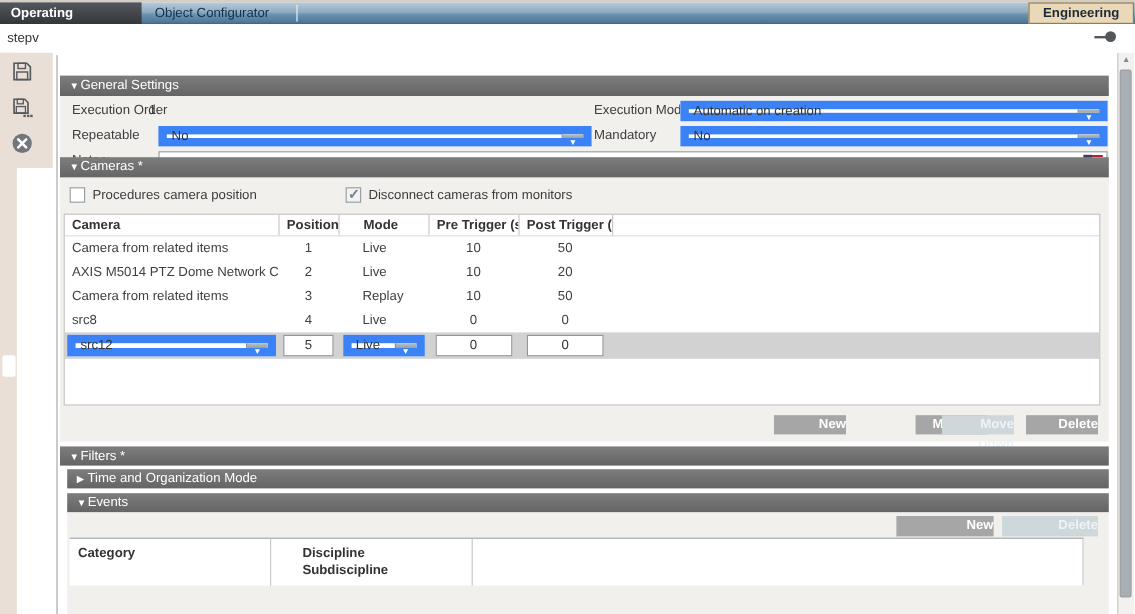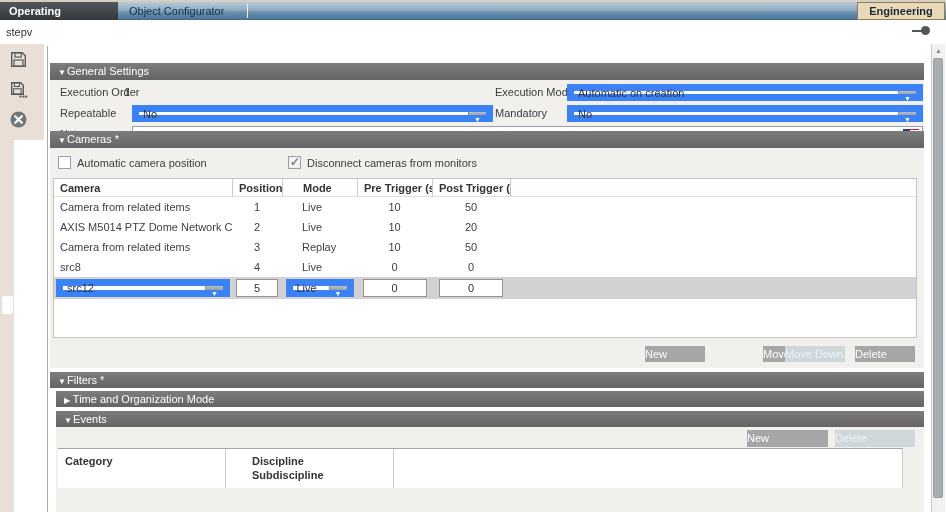--- a/index.html
+++ b/index.html
@@ -119,21 +119,21 @@
   .edit-row { height:22px; background:#d2d2d2; display:flex; align-items:center; }
   .edit-row .ecell { display:flex; align-items:center; justify-content:center; }
   .erow-combo { position:static; height:18px; }
   .num-input {
     height:18px; background:#fff; border:1px solid #8f969b; text-align:center;
     font-family:"Liberation Sans",sans-serif; font-size:11px; color:#333;
   }
 
   .btn {
     position:absolute; height:16px; background:#a6a6a6; color:#fff;
-    text-align:left; line-height:16px; cursor:pointer;
+    text-align:right; line-height:16px; cursor:pointer;font-weight:bold;
   }
   .btn.disabled { background:#ced7da; color:#eef3f6; cursor:default; }
 
   
   .filters-hdr { left:50px; top:372px; width:874px; height:16px; }
   .tom-hdr { left:56px; top:391px; width:868px; height:16px; }
   .events-hdr { left:56px; top:411px; width:868px; height:16px; }
   .events-body { left:56px; top:427px; width:868px; height:85px; }
 
   .ev-table { position:absolute; left:2px; top:21px; width:845px; background:#fff; border-top:1px solid #a0a6aa; display:flex; height:40px; }
@@ -225,21 +225,21 @@
   </div>
 </div>
 
 <div class="abs cam-panel">
   <div class="abs cam-hdr panel-hdr">
     <span class="arr arr-down"></span>
     <span>Cameras *</span>
   </div>
   <div class="abs cam-body panel-body">
     <span class="cb" style="left:8px; top:8px;"></span>
-    <span class="cb-label" style="left:27px; top:8px;">Automatic camera position</span>
+    <span class="cb-label" style="left:27px; top:8px;">Procedures camera position</span>
     <span class="cb checked" style="left:238px; top:8px;"></span>
     <span class="cb-label" style="left:257px; top:8px;">Disconnect cameras from monitors</span>
 
     <div class="abs cam-table">
       <div class="trow thead-row">
         <div class="cell c1">Camera</div>
         <div class="cell c2">Position</div>
         <div class="cell c3">Mode</div>
         <div class="cell c4">Pre Trigger (s)</div>
         <div class="cell c5">Post Trigger (s)</div>

